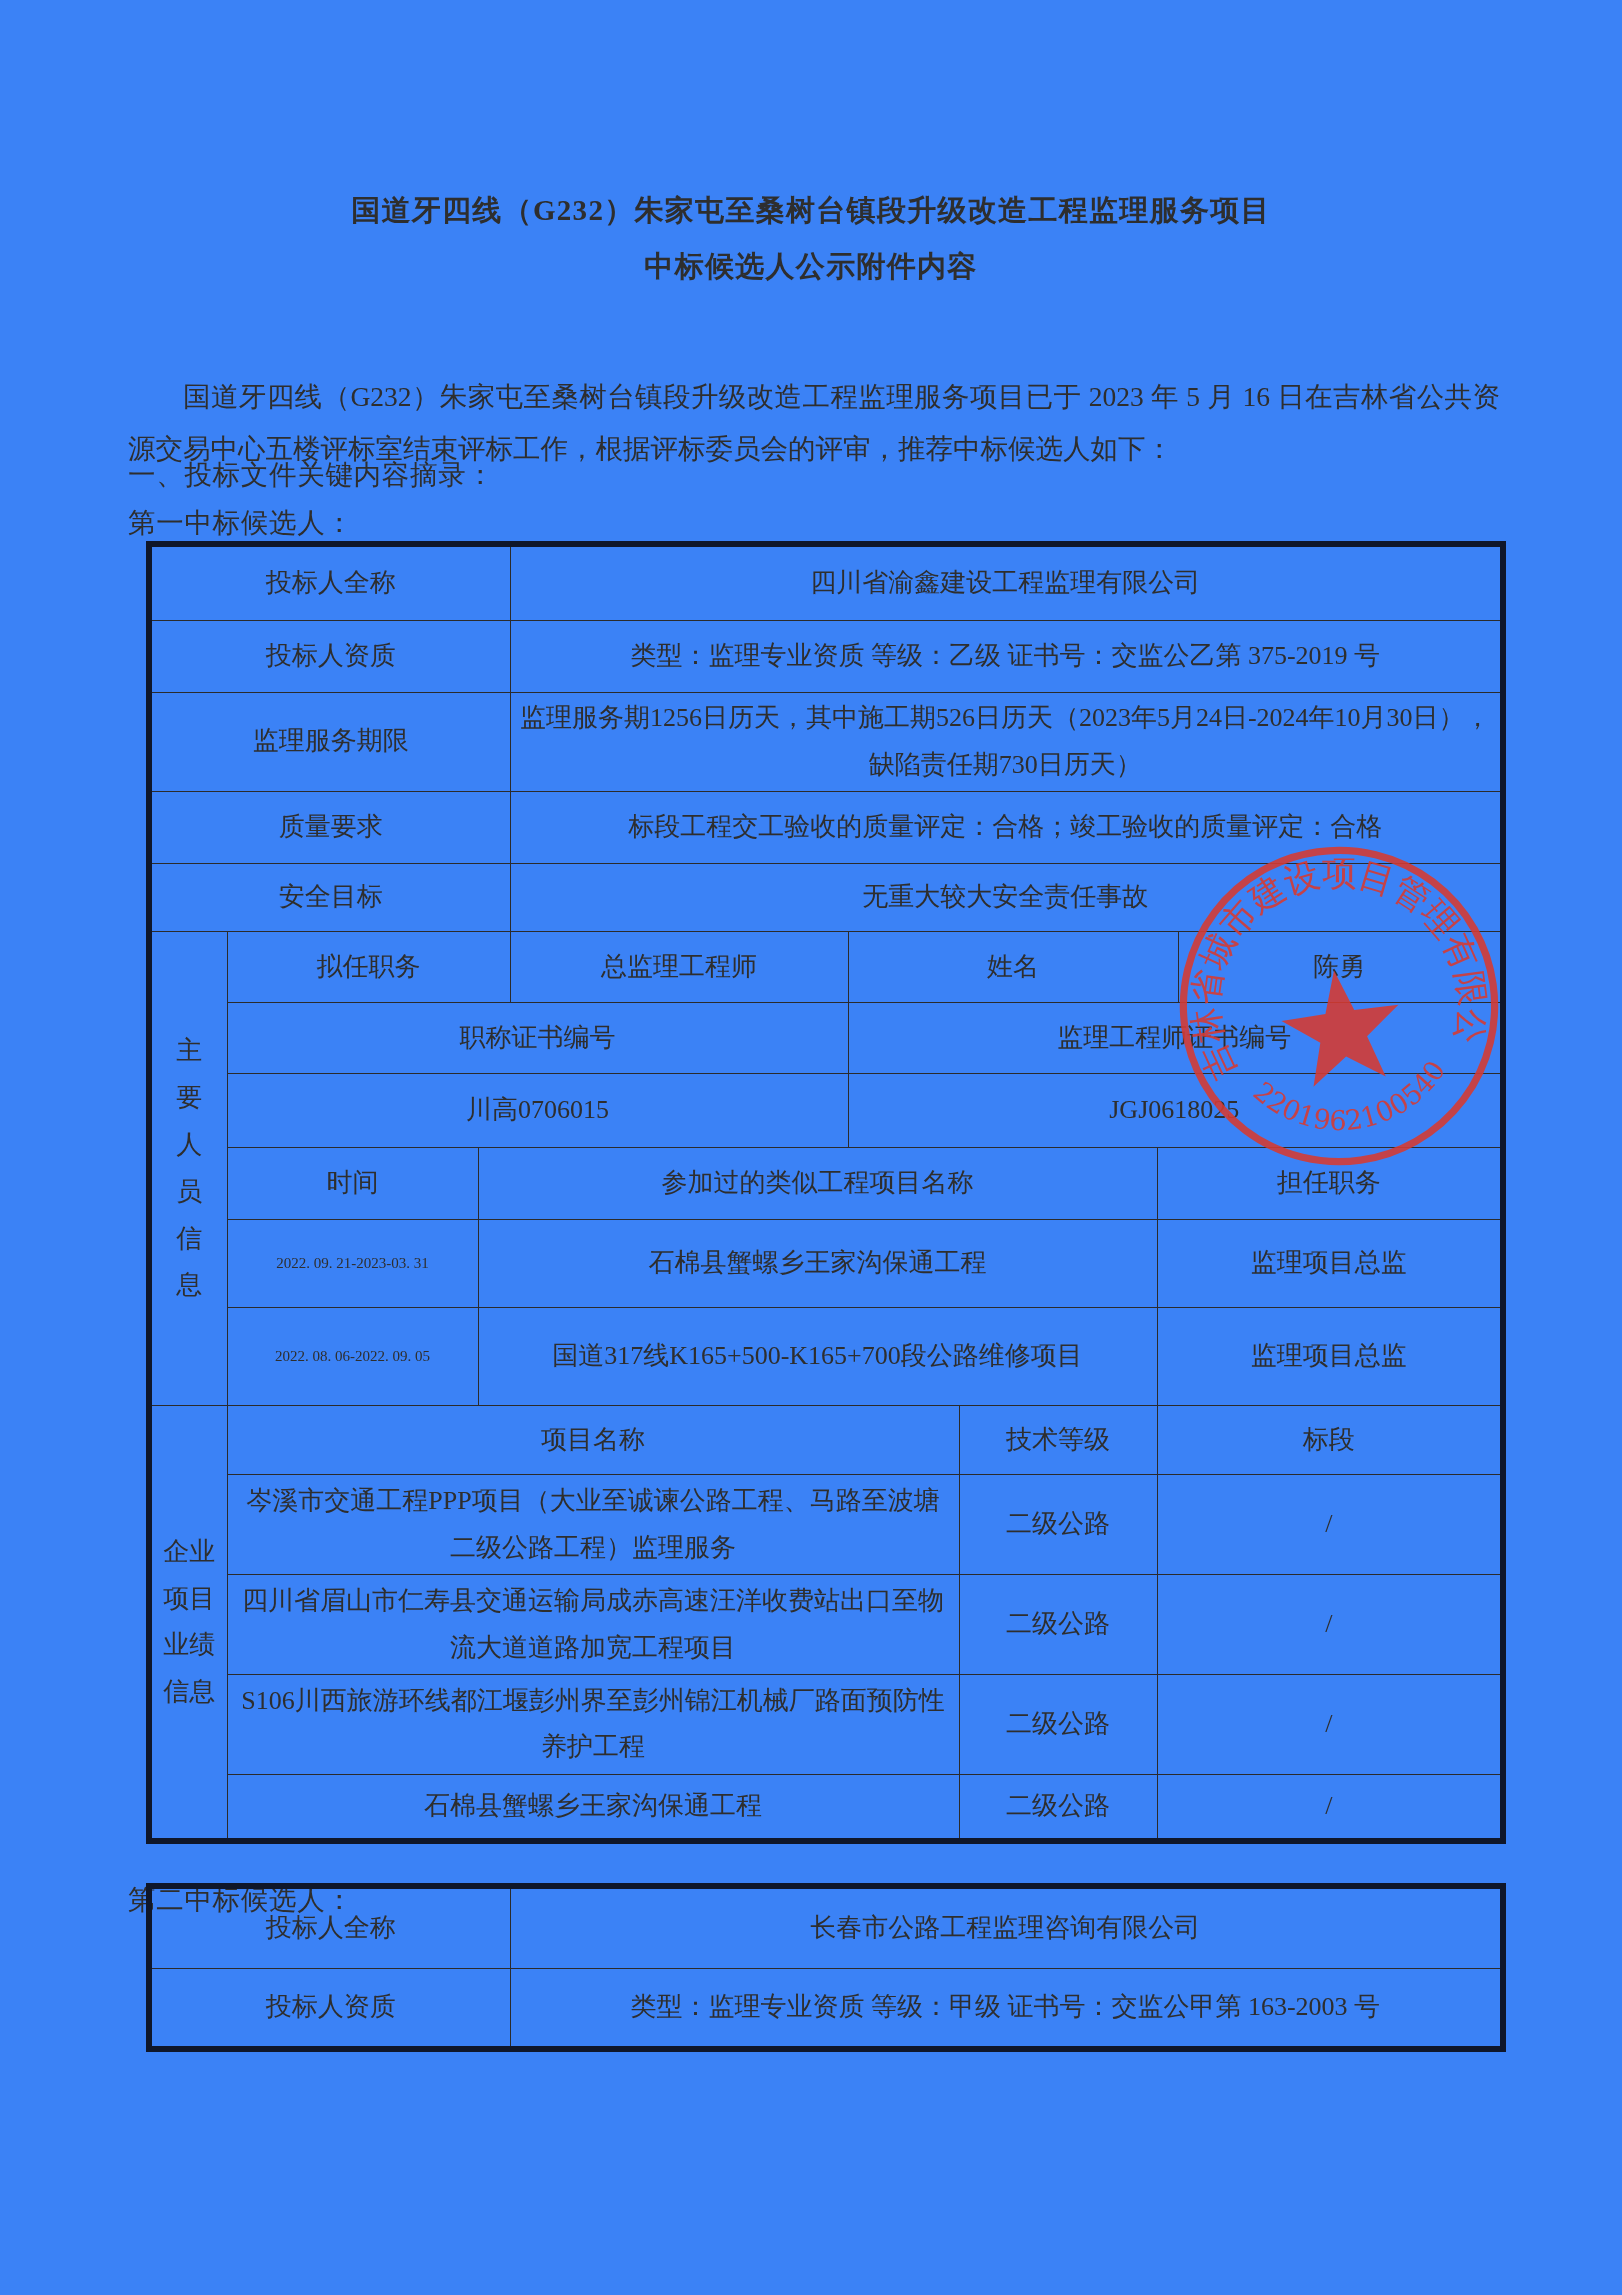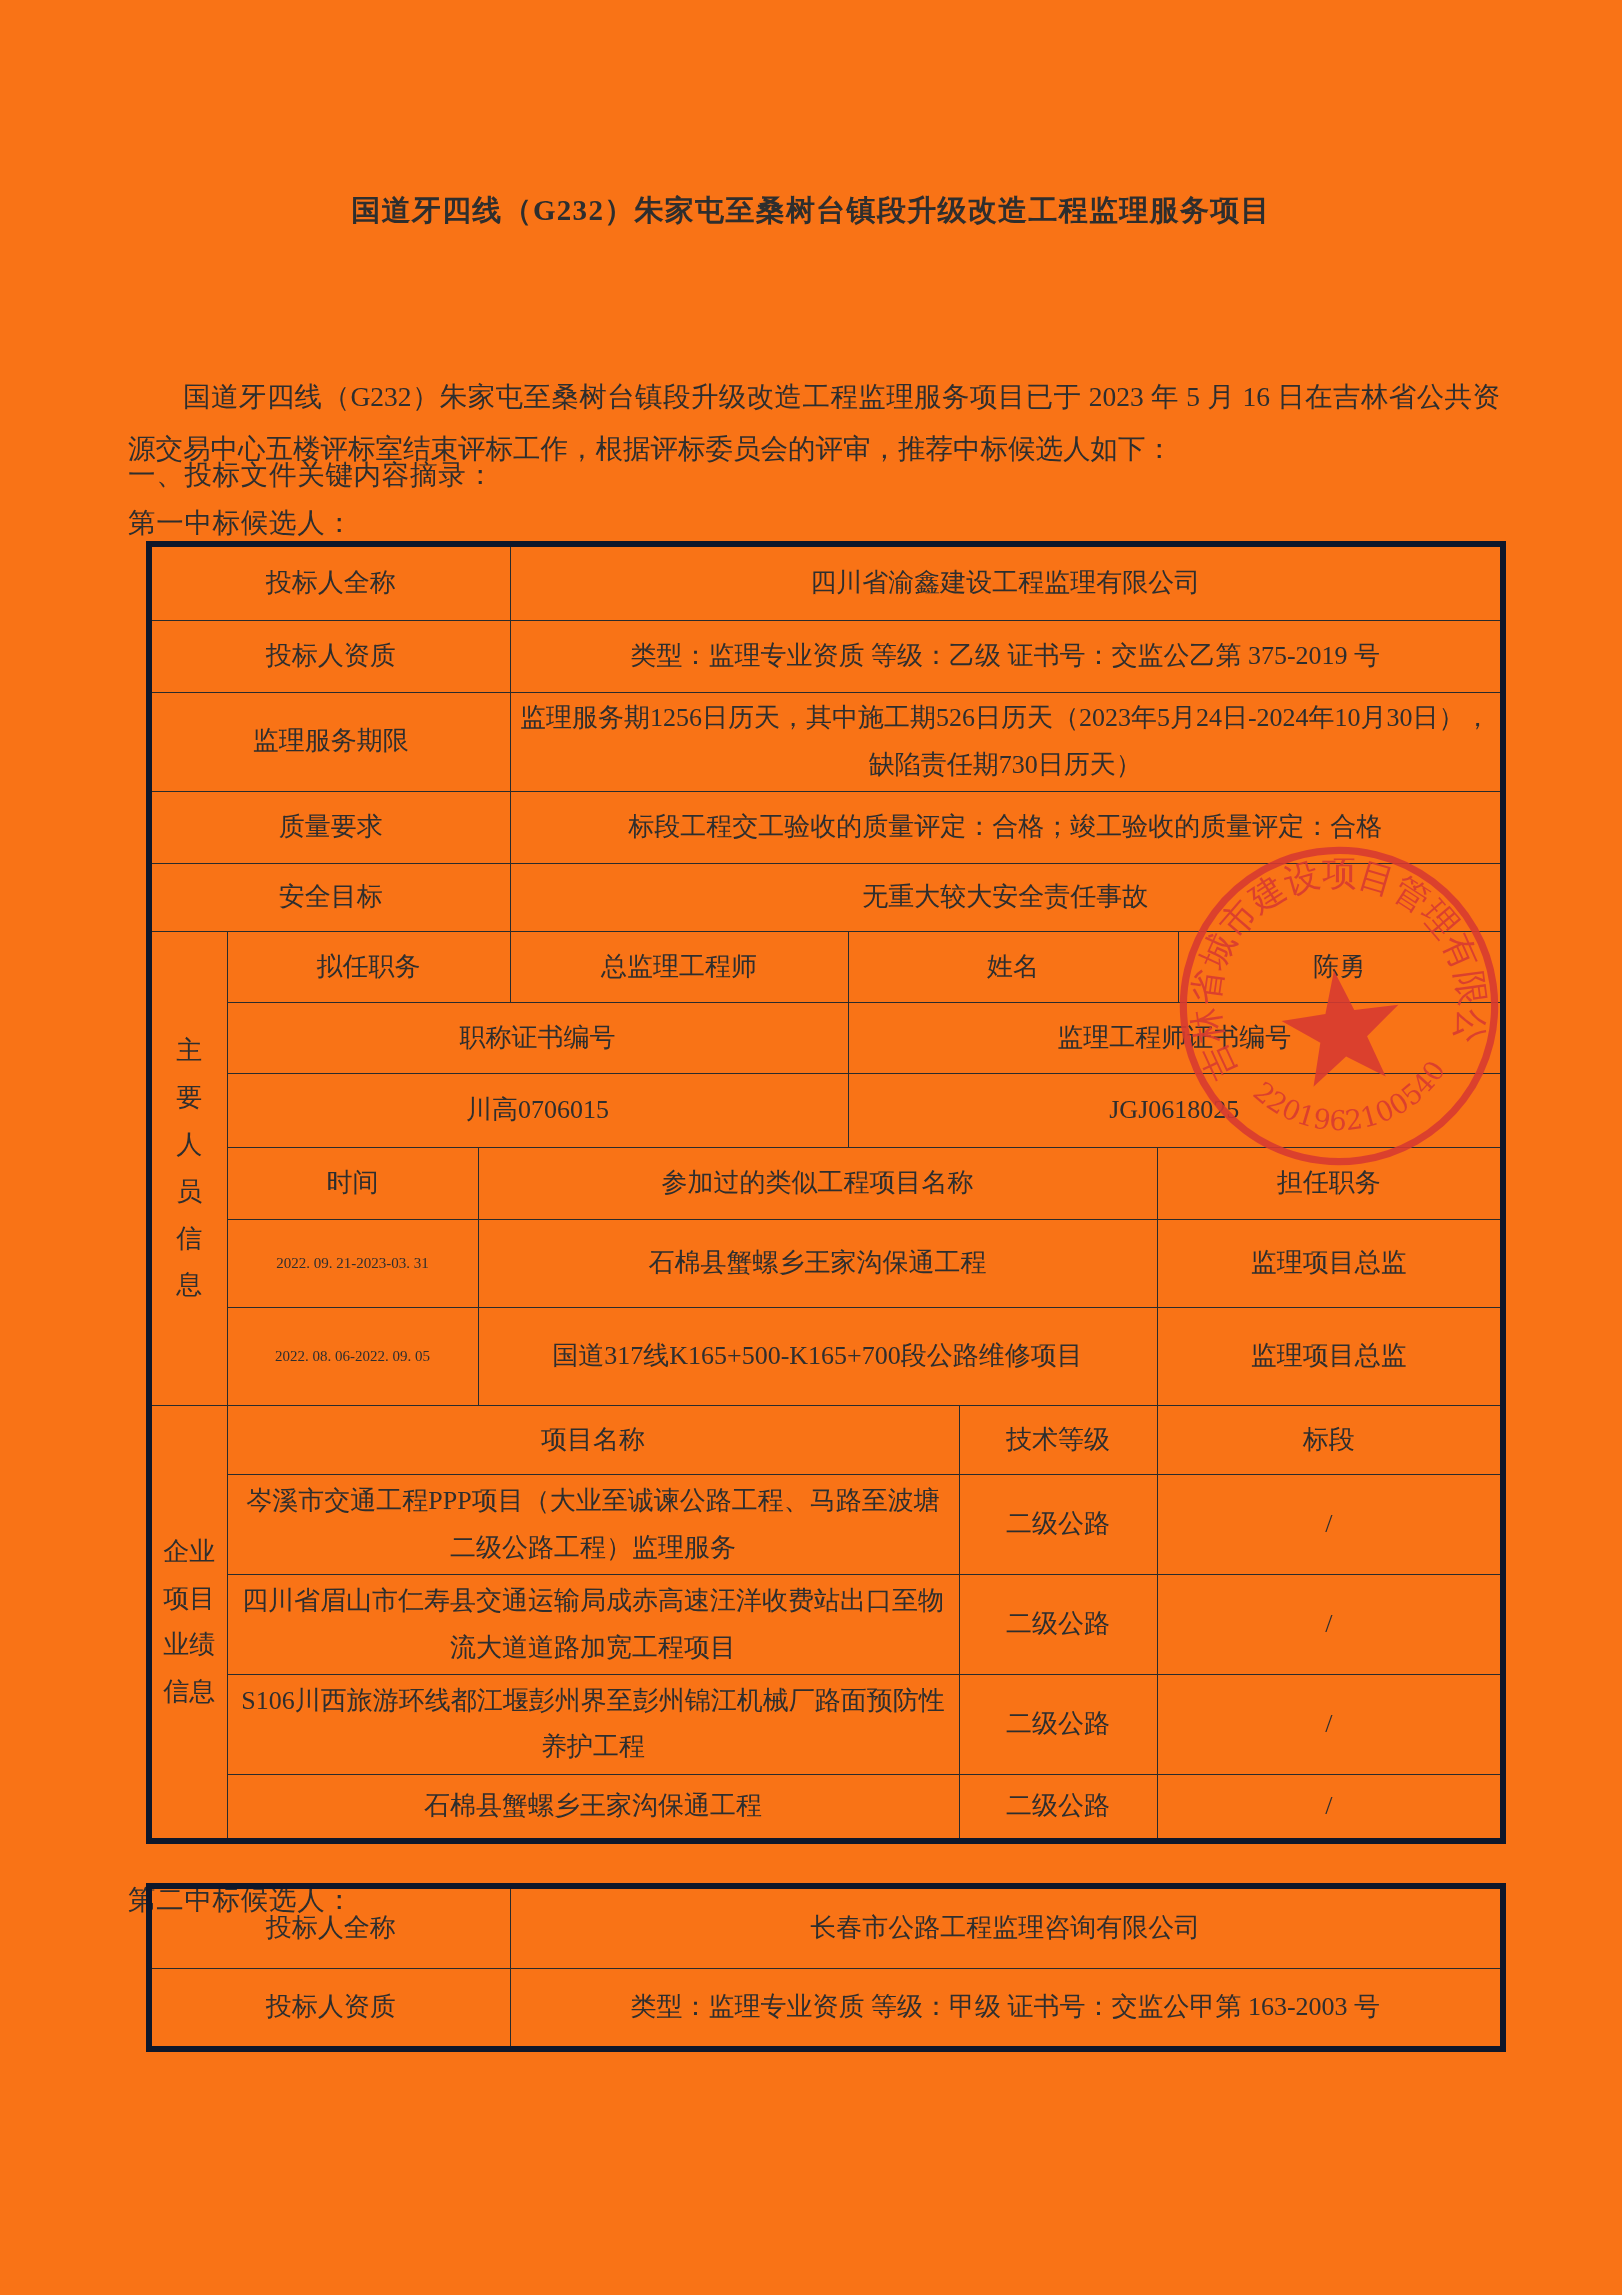--- a/index.html
+++ b/index.html
@@ -1,20 +1,20 @@
 <!DOCTYPE html>
 <html style="font-size:10.5px"><head>
 <meta charset="utf-8">
 <style>
   html,body{margin:0;padding:0;background:#8a8a8a;}
   .page{
     position:relative;
     width:1622px;height:2295px;
     margin:0 auto;
-    background:#f97316;
+    background:#3b82f6;
     font-family:"Liberation Serif","DejaVu Serif",serif;
     color:#2e2e2e;
     overflow:hidden;
   }
   .title{
     position:absolute;left:0;width:100%;
     text-align:center;font-weight:bold;font-size:29px;letter-spacing:1.3px;
   }
   .title1{top:191px;}
   .title2{top:247px;}
@@ -72,20 +72,21 @@
     opacity:0.88;
     pointer-events:none;
   }
 </style>
 </head>
 <body>
 
 <div class="page">
 
   <div class="title title1">国道牙四线（G232）朱家屯至桑树台镇段升级改造工程监理服务项目</div>
+  <div class="title title2">中标候选人公示附件内容</div>
 
   <p class="para">国道牙四线（G232）朱家屯至桑树台镇段升级改造工程监理服务项目已于 2023 年 5 月 16 日在吉林省公共资源交易中心五楼评标室结束评标工作，根据评标委员会的评审，推荐中标候选人如下：</p>
 
   <div class="heading h-section">一、投标文件关键内容摘录：</div>
   <div class="heading h-cand1">第一中标候选人：</div>
 
   <table class="doc t1">
     <colgroup>
       <col style="width:78px">
         <col style="width:251px">

